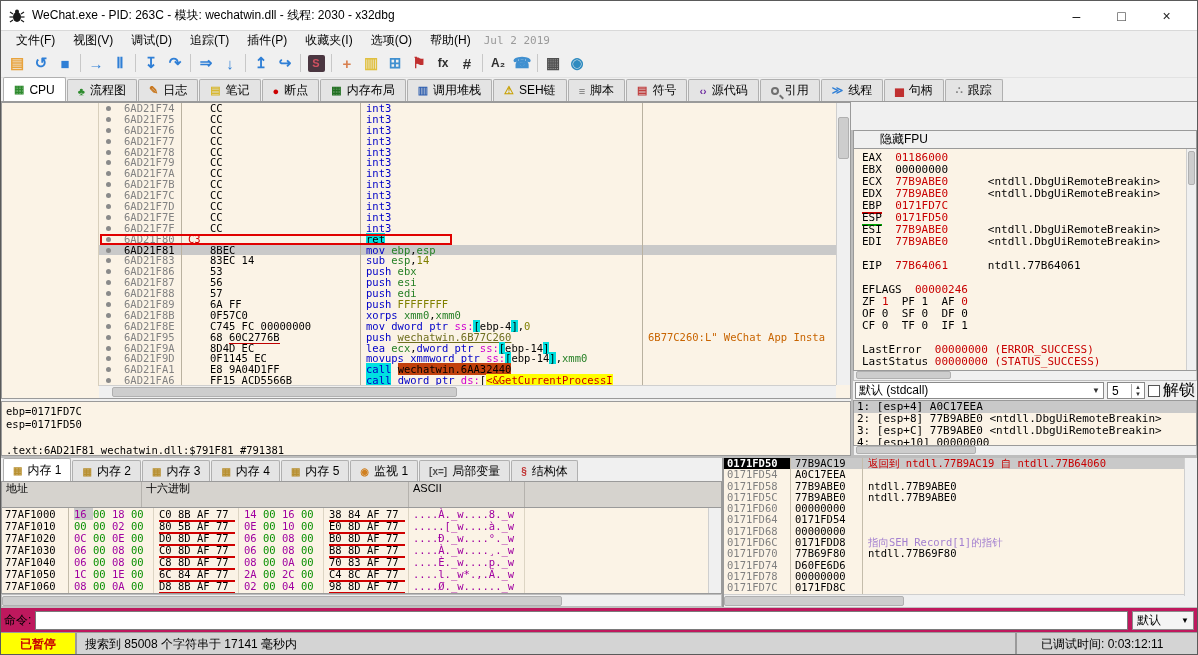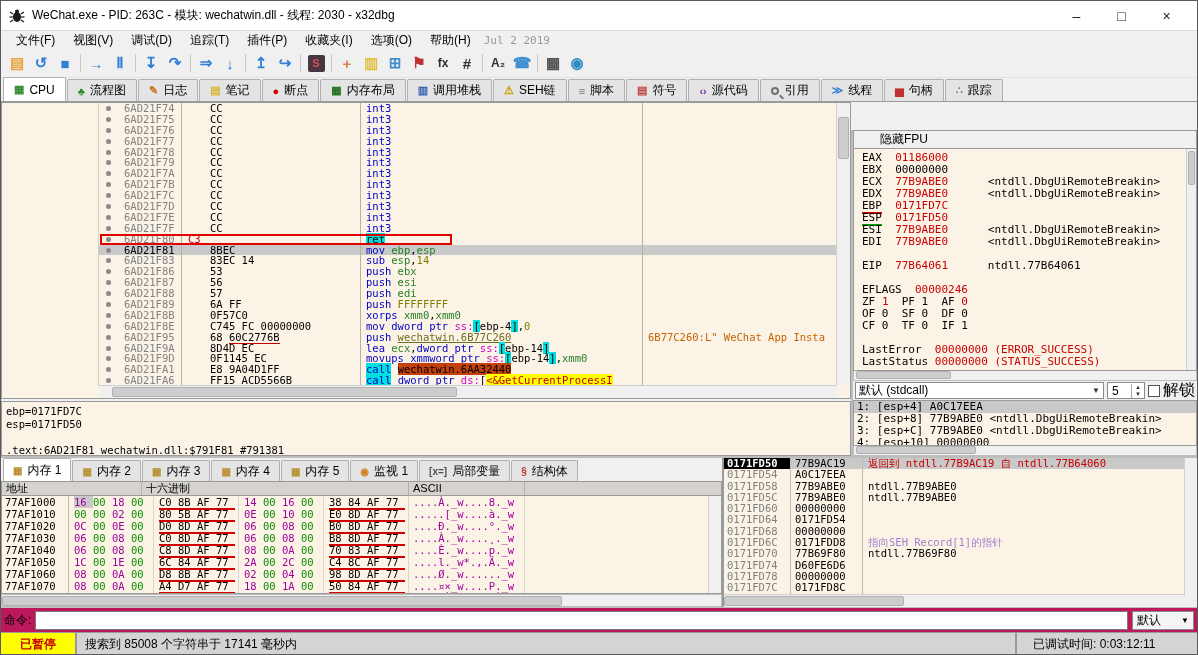--- a/index.html
+++ b/index.html
@@ -102,21 +102,21 @@
   .aline.sel{background:#c9c9c9;}
   .args-hsb{height:11px;background:#f0f0f0;border:1px solid #bdbdbd;border-top:none;display:flex;align-items:center;}
 
   
   .bottom{height:151px;display:flex;background:#f0f0f0;border-top:2px solid #bdbdbd;}
   .dumpside{width:723px;display:flex;flex-direction:column;border-right:2px solid #9a9a9a;}
   .dumptabs{height:23px;display:flex;align-items:flex-end;background:#f0f0f0;padding-left:2px;}
   .dtab{height:21px;display:flex;align-items:center;padding:0 9px;border:1px solid #b0b0b0;border-bottom:none;background:#e4e4e4;margin-right:1px;border-radius:2px 2px 0 0;white-space:nowrap;}
   .dtab.active{background:#fff;height:23px;}
   .dticon{margin-right:5px;font-size:10px;font-weight:bold;}
-  .mheads{height:14px;display:flex;background:#d6d3ce;border:1px solid #9a9a9a;border-bottom:none;font-size:11px;line-height:13px;}
+  .mheads{height:26px;display:flex;background:#d6d3ce;border:1px solid #9a9a9a;border-bottom:none;font-size:11px;line-height:13px;}
   .mh{padding-left:4px;border-right:1px solid #b5b2ad;overflow:hidden;white-space:nowrap;}
   .dumpbody{flex:1;display:flex;background:#fbf3e6;border:1px solid #9a9a9a;overflow:hidden;position:relative;}
   .mrows{flex:1;overflow:hidden;}
   .mrow{display:flex;height:12px;line-height:12px;font-family:"DejaVu Sans Mono",monospace;font-size:10.5px;white-space:pre;}
   .maddr{width:67px;flex:none;padding-left:3px;border-right:1px solid #c4bcab;}
   .mgrp{width:85px;flex:none;padding-left:5px;border-right:1px solid #ddd5c4;}
   .mgrp.ptr .mb{color:#000;}
   .mgrp.ptr{box-shadow:inset 0 -2px 0 0 transparent;}
   .mgrp.ptr .u{border-bottom:2px solid #d00000;}
   .mb{display:inline-block;width:19px;}
@@ -144,21 +144,21 @@
   .cmdbar{height:25px;display:flex;align-items:center;padding:2px 3px;background:#be185d;border-top:1px solid #c0c0c0;gap:4px;}
   .cmdlbl{font-size:12px;flex:none;}
   .cmdinput{flex:1;height:19px;border:1px solid #7a7a7a;background:#fff;font-family:"DejaVu Sans Mono",monospace;font-size:11px;padding:0 3px;}
   .cmddrop{width:62px;height:19px;background:#f4f4f4;border:1px solid #8a8a8a;display:flex;align-items:center;padding:0 4px;font-size:12px;}
   .cmddrop .caret{margin-left:auto;font-size:8px;}
 
   
   .statusbar{height:24px;display:flex;align-items:stretch;background:#d4d4d4;border-top:1px solid #9a9a9a;}
   .paused{width:76px;background:#ffff00;color:#c80000;font-weight:bold;display:flex;align-items:center;justify-content:center;border-right:2px solid #9a9a9a;}
   .statmsg{flex:1;display:flex;align-items:center;padding-left:8px;border-right:2px solid #9a9a9a;font-size:12px;}
-  .dbgtime{width:180px;display:flex;align-items:center;padding-left:16px;font-size:12px;}
+  .dbgtime{width:180px;display:flex;align-items:center;padding-left:24px;font-size:12px;}
 </style>
 </head>
 <body>
 
 <div id="win">
 
   <div class="titlebar">
     <svg class="bug" viewBox="0 0 16 16">
       <ellipse cx="8" cy="9" rx="4" ry="5" fill="#1a1a1a"></ellipse>
       <circle cx="8" cy="3.5" r="2" fill="#1a1a1a"></circle>

